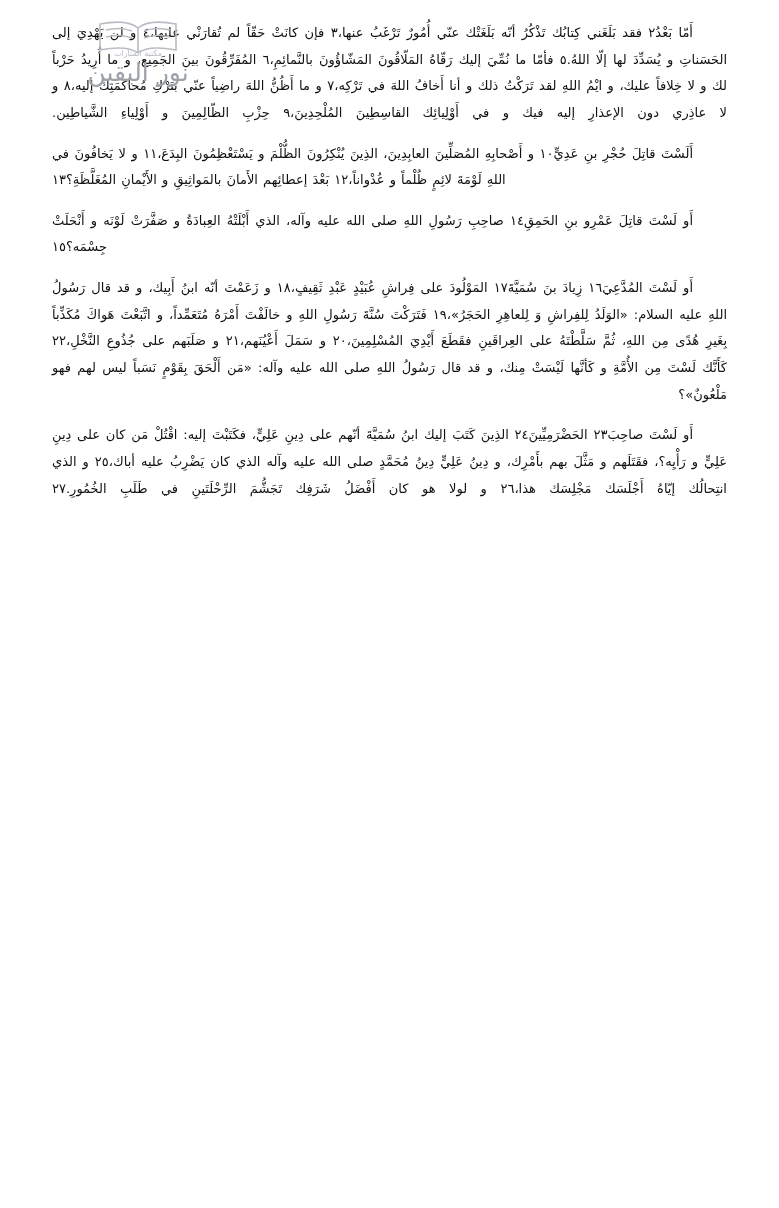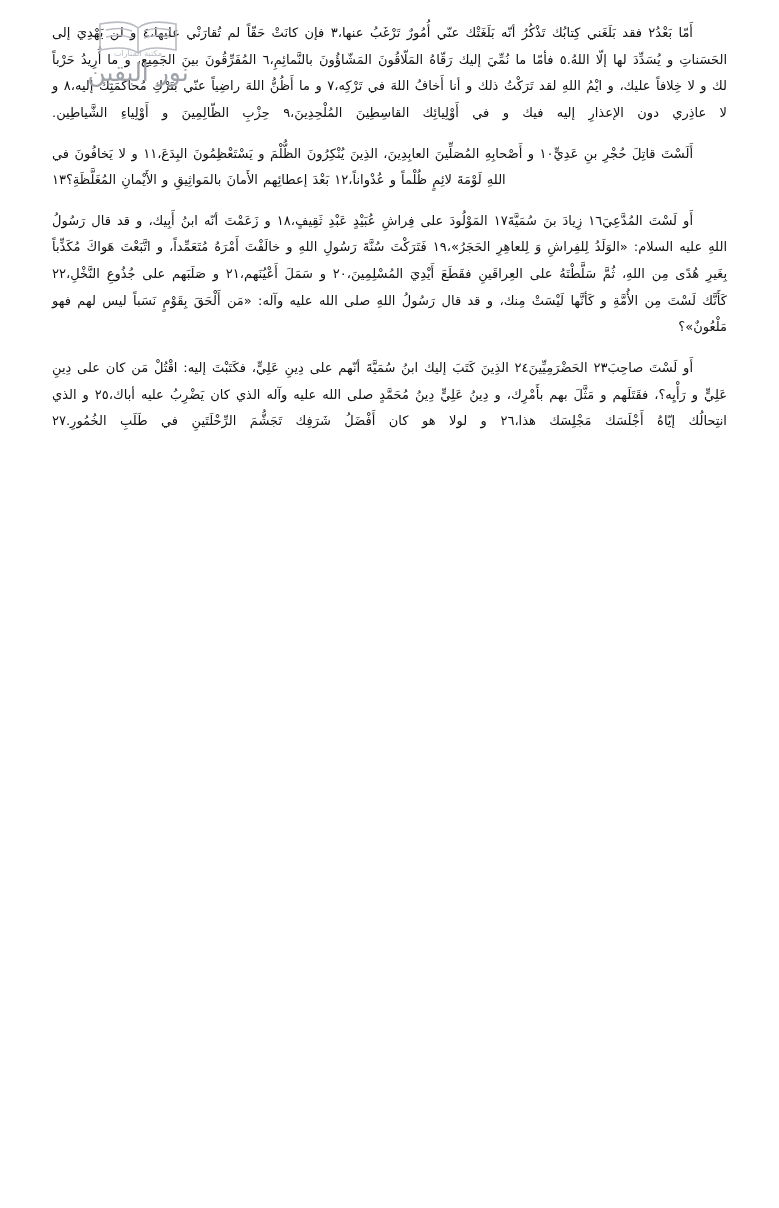--- a/index.html
+++ b/index.html
@@ -100,16 +100,17 @@
         </g>
       </svg>
     </div>
     <div class="logo-sub">مكتبة المنارات</div>
     <div class="logo-word">نور اليقين</div>
   </div>
 
 
   <p class="para" style="text-indent: 34px;">أَمّا بَعْدُ٢ فقد بَلَغَني كِتابُك تَذْكُرُ أنّه بَلَغَتْك عنّي أُمُورٌ تَرْغَبُ عنها،٣ فإن كانَتْ حَقّاً لم تُقارَنْي عليها،٤ و لن يَهْدِيَ إلى الحَسَناتِ و يُسَدِّدَ لها إلّا اللهُ.٥ فأمّا ما نُمِّيَ إليك رَقّاهُ المَلّاقُونَ المَشّاؤُونَ بالنَّمائِمِ،٦ المُفَرِّقُونَ بينَ الجَمِيع، و ما أُرِيدُ حَرْباً لك و لا خِلافاً عليك، و ايْمُ اللهِ لقد تَرَكْتُ ذلك و أنا أَخافُ اللهَ في تَرْكِه،٧ و ما أَظُنُّ اللهَ راضِياً عنّي بتَرْكِ مُحاكَمَتِك إليه،٨ و لا عاذِري دون الإعذارِ إليه فيك و في أَوْلِيائِك القاسِطِينَ المُلْحِدِينَ،٩ حِزْبِ الظّالِمِينَ و أَوْلِياءِ الشَّياطِين.</p>
   <p class="para last-left" style="text-indent: 34px;">أَلَسْتَ قاتِلَ حُجْرِ بنِ عَدِيٍّ١٠ و أَصْحابِهِ المُصَلِّينَ العابِدِينَ، الذِينَ يُنْكِرُونَ الظُّلْمَ و يَسْتَعْظِمُونَ البِدَعَ،١١ و لا يَخافُونَ في اللهِ لَوْمَةَ لائِمٍ ظُلْماً و عُدْواناً،١٢ بَعْدَ إعطائِهم الأَمانَ بالمَواثِيقِ و الأَيْمانِ المُغَلَّظَةِ؟١٣</p>
+  <p class="para last-left" style="text-indent: 34px;">أَو لَسْتَ قاتِلَ عَمْرِو بنِ الحَمِقِ١٤ صاحِبِ رَسُولِ اللهِ صلى الله عليه وآله، الذي أَبْلَتْهُ العِبادَةُ و صَفَّرَتْ لَوْنَه و أَنْحَلَتْ جِسْمَه؟١٥</p>
   <p class="para" style="text-indent: 34px;">أَو لَسْتَ المُدَّعِيَ١٦ زِيادَ بنَ سُمَيَّةَ١٧ المَوْلُودَ على فِراشِ عُبَيْدٍ عَبْدِ ثَقِيفٍ،١٨ و زَعَمْتَ أنّه ابنُ أَبِيك، و قد قال رَسُولُ اللهِ عليه السلام: «الوَلَدُ لِلفِراشِ وَ لِلعاهِرِ الحَجَرُ»،١٩ فَتَرَكْتَ سُنَّةَ رَسُولِ اللهِ و خالَفْتَ أَمْرَهُ مُتَعَمِّداً، و اتَّبَعْتَ هَواكَ مُكَذِّباً بِغَيرِ هُدًى مِن اللهِ، ثُمَّ سَلَّطْتَهُ على العِراقَينِ فقَطَعَ أَيْدِيَ المُسْلِمِينَ،٢٠ و سَمَلَ أَعْيُنَهم،٢١ و صَلَبَهم على جُذُوعِ النَّخْلِ،٢٢ كَأَنَّك لَسْتَ مِن الأُمَّةِ و كَأنَّها لَيْسَتْ مِنك، و قد قال رَسُولُ اللهِ صلى الله عليه وآله: «مَن أَلْحَقَ بِقَوْمٍ نَسَباً ليس لهم فهو مَلْعُونٌ»؟</p>
   <p class="para" style="text-indent: 34px;">أَو لَسْتَ صاحِبَ٢٣ الحَضْرَمِيِّينَ٢٤ الذِينَ كَتَبَ إليك ابنُ سُمَيَّةَ أنّهم على دِينِ عَلِيٍّ، فكَتَبْتَ إليه: اقْتُلْ مَن كان على دِينِ عَلِيٍّ و رَأْيِه؟، فقَتَلَهم و مَثَّلَ بهم بأَمْرِك، و دِينُ عَلِيٍّ دِينُ مُحَمَّدٍ صلى الله عليه وآله الذي كان يَضْرِبُ عليه أباك،٢٥ و الذي انتِحالُك إيّاهُ أَجْلَسَك مَجْلِسَك هذا،٢٦ و لولا هو كان أَفْضَلُ شَرَفِك تَجَشُّمَ الرِّحْلَتَينِ في طَلَبِ الخُمُورِ.٢٧</p>
 
 </div>
 
 </body></html>

